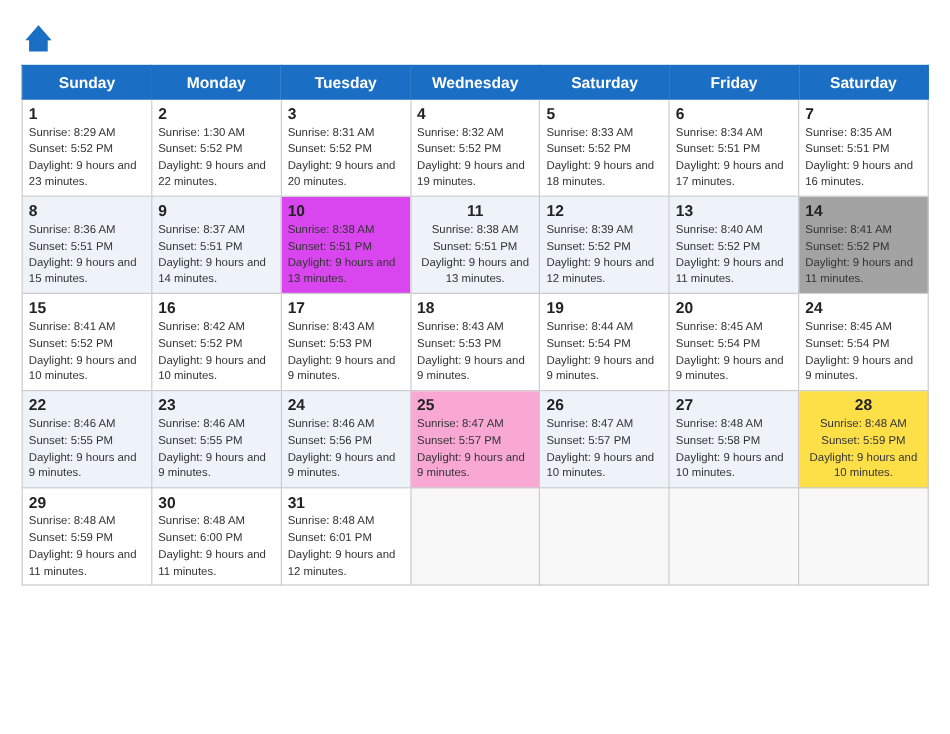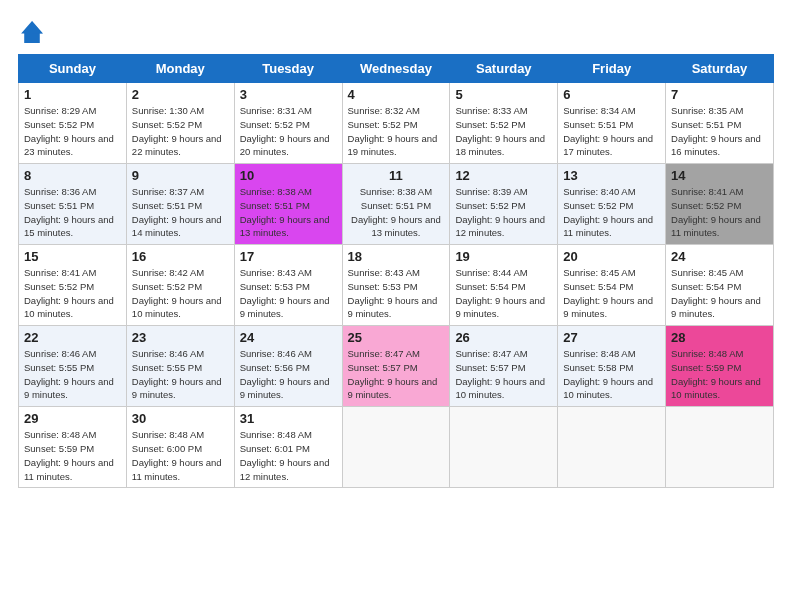--- a/index.html
+++ b/index.html
@@ -346,21 +346,21 @@
     </div>
   </td>
           <td style="background: rgb(238, 243, 250);">
     <span class="day-num">27</span>
     <div class="day-info">
       <span>Sunrise: 8:48 AM</span><br>
       <span>Sunset: 5:58 PM</span><br>
       <span>Daylight: 9 hours and 10 minutes.</span>
     </div>
   </td>
-          <td style="background: #ec4899;">
+          <td style="background: #fde047; text-align: center;">
     <span class="day-num">28</span>
     <div class="day-info">
       <span>Sunrise: 8:48 AM</span><br>
       <span>Sunset: 5:59 PM</span><br>
       <span>Daylight: 9 hours and 10 minutes.</span>
     </div>
   </td>
         </tr>
         <tr>
           <td>

